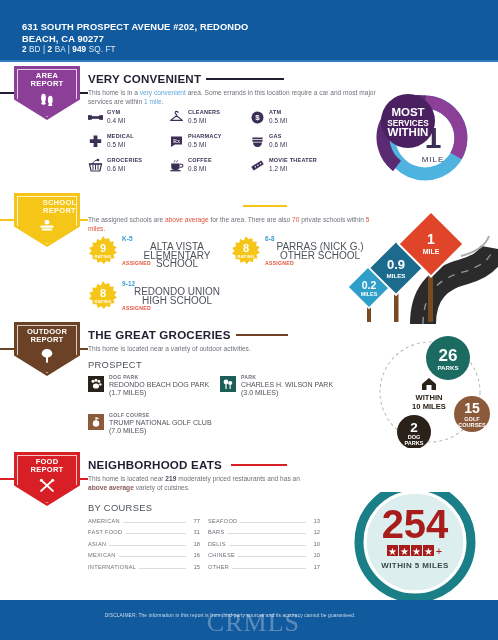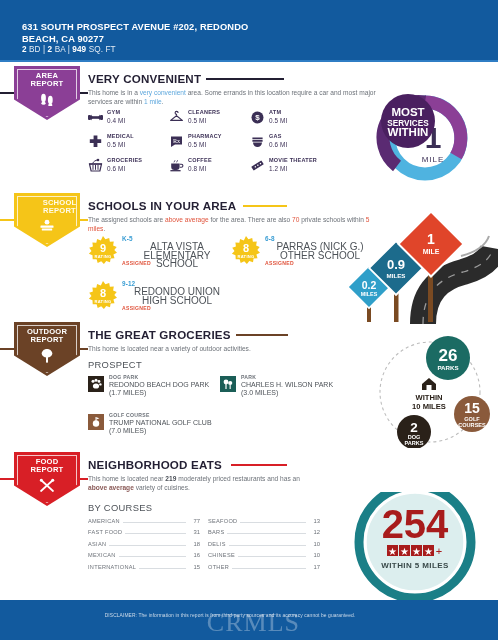--- a/index.html
+++ b/index.html
@@ -322,21 +322,20 @@
         <div class="bicon">
           <svg width="18" height="14" viewBox="0 0 18 14">
             <circle cx="9" cy="3.2" r="2.4" fill="#fff"></circle>
             <rect x="2.5" y="6.6" width="13" height="2.2" rx=".5" fill="#fff"></rect>
             <rect x="3.8" y="9.4" width="10.4" height="2" rx=".5" fill="#fff"></rect>
           </svg>
         </div>
       </div>
     </div>
     <div class="stub" style="left:80px;top:26px;background:#f5c518;"></div>
-    <div class="sec-title">SCHOOLS IN YOUR AREA</div>
     <div class="rule-right" style="left:243px;top:12px;width:44px;background:#f5c518;"></div>
     <div class="sec-desc" style="width:300px;">
       <span>The assigned schools are </span><span class="hl-red">above average</span><span> for the area. There are also </span><span class="hl-red">70</span><span> private schools within </span><span class="hl-red">5 miles</span><span>.</span>
     </div>
 
     <div class="sch-list">
       <div class="sch" style="left:0;top:0;">
         <div class="rb">
           <svg width="30" height="30" viewBox="0 0 30 30" style="position:absolute;left:0;top:0;">
             <polygon fill="#f5c518" points="15,0 17.4,3.2 21.2,1.9 21.9,5.8 25.8,5.5 25.1,9.4 28.7,10.9 26.3,13.9 29,16.8 25.4,18.4 26.5,22.2 22.6,22.4 22,26.3 18.3,25 15.9,28.1 13.2,25.3 9.7,27 8.6,23.2 4.7,23.2 4.5,19.3 .9,17.7 3.5,14.9 1.2,11.8 4.9,10.4 4.4,6.5 8.3,6.8 9.1,3 12.8,4.4"></polygon>

